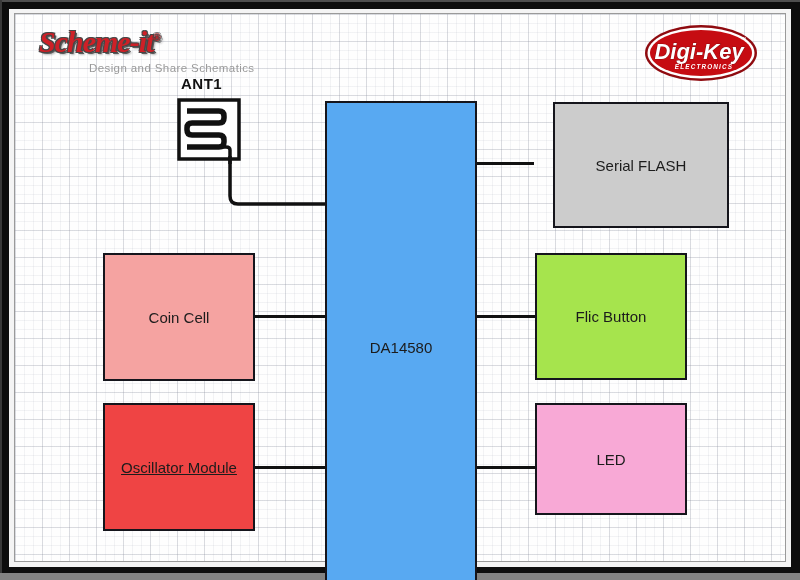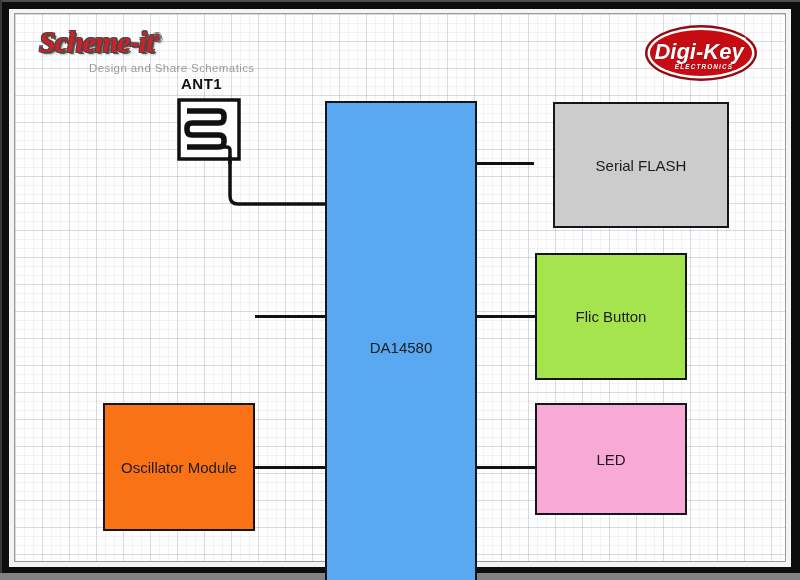--- a/index.html
+++ b/index.html
@@ -89,21 +89,24 @@
     <path d="M10,13 H42 Q47,13 47,18 V20 Q47,25 42,25 H15 Q10,25 10,30 V32 Q10,37 15,37 H42 Q47,37 47,42 V44 Q47,49 42,49 H10" fill="none" stroke="#111" stroke-width="5.5"></path>
     <path d="M53,66 V52 Q53,49 49,49 H45" fill="none" stroke="#111" stroke-width="3.5"></path>
   </svg>
   <svg class="ant-feed" viewBox="0 0 130 54">
     <path d="M30,0 V40 Q30,48 38,48 H130" fill="none" stroke="#111" stroke-width="3.5"></path>
   </svg>
 
   <div class="block blk-da14580" style="background-color: rgb(88, 169, 242);">
     <span>DA14580</span>
   </div>
-  <div class="block blk-osc" style="background-color: #f97316;">
+  <div class="block blk-coin" style="background-color: rgb(245, 163, 161);">
+    <span>Coin Cell</span>
+  </div>
+  <div class="block blk-osc" style="background-color: #ef4444; text-decoration: underline;">
     <span>Oscillator Module</span>
   </div>
   <div class="block blk-flash" style="background-color: rgb(204, 204, 204);">
     <span>Serial FLASH</span>
   </div>
   <div class="block blk-flic" style="background-color: rgb(166, 228, 77);">
     <span>Flic Button</span>
   </div>
   <div class="block blk-led" style="background-color: rgb(248, 169, 214);">
     <span>LED</span>

